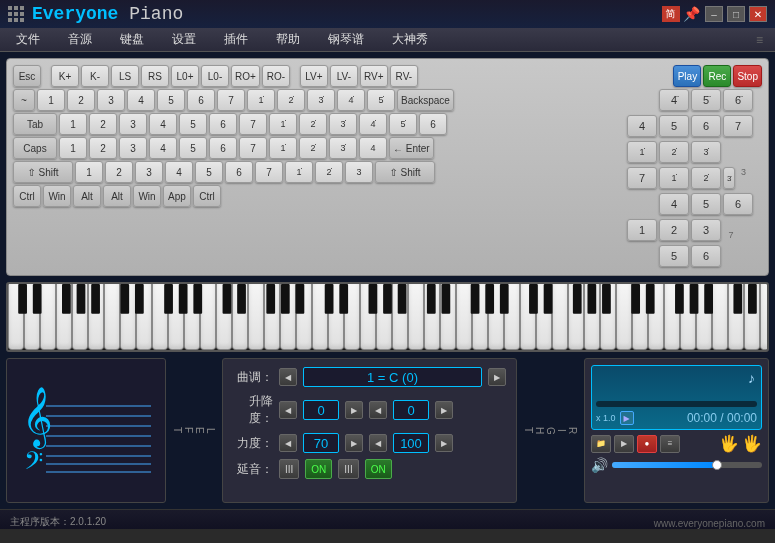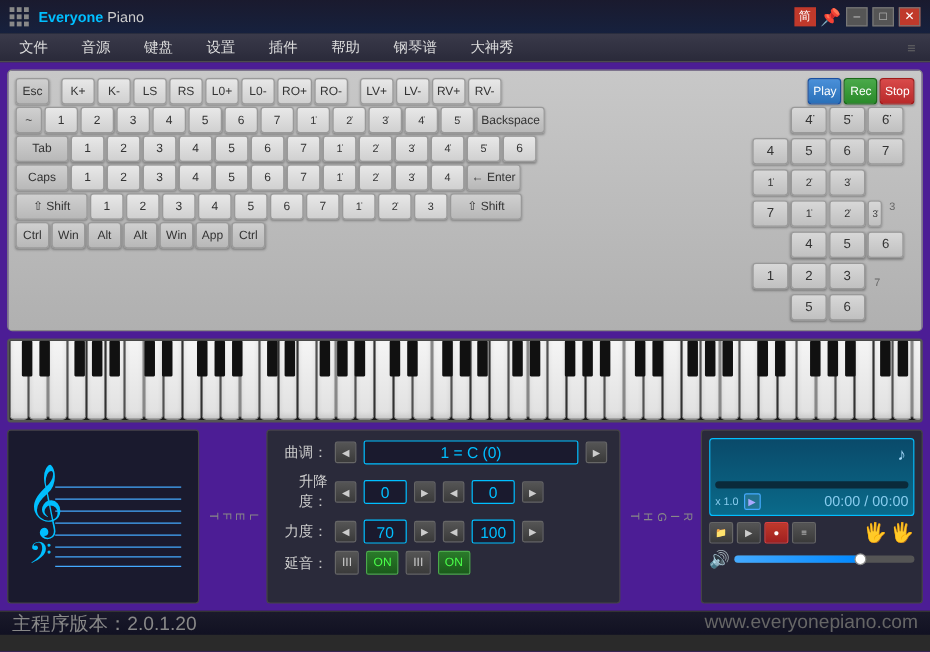--- a/index.html
+++ b/index.html
@@ -28,22 +28,23 @@
       grid-template-rows: repeat(3,4px);
       gap: 2px;
       margin-right: 8px;
     }
     #title-bar .icon-grid span {
       width: 4px; height: 4px;
       background: #888;
       display: block;
     }
     #app-name {
-      font-size: 12px;
+      font-size: 18px;
       font-weight: bold;
+      font-family: Liberation Mono, monospace;
     }
     #app-name .everyone { color: #00bfff; }
     #app-name .piano { color: #ccc; font-weight: normal; }
     .title-controls {
       margin-left: auto;
       display: flex;
       align-items: center;
       gap: 4px;
     }
     .title-btn {
@@ -78,21 +79,21 @@
     .menu-item {
       color: #ddd;
       font-size: 12px;
       cursor: pointer;
       padding: 2px 4px;
     }
     .menu-separator { margin-left: auto; color: #666; }
 
     
     #main {
-      background: #4c1d95;
+      background: #0f172a;
       padding: 6px;
     }
 
     
     #keyboard-area {
       background: linear-gradient(to bottom, #c8c8c8, #b0b0b0);
       border: 1px solid #888;
       border-radius: 4px;
       padding: 6px;
       margin-bottom: 6px;
@@ -417,24 +418,24 @@
     }
     .hand-icon { font-size: 16px; cursor: pointer; }
     .hand-blue { color: #4af; }
     .hand-orange { color: #fa4; }
 
     
     #status-bar {
       background: linear-gradient(to bottom, #1a1a2a, #111122);
       height: 20px;
       display: flex;
-      align-items: flex-start;
+      align-items: flex-end;
       padding: 0 10px;
       color: #888;
-      font-size: 16px;
+      font-size: 10px;
       border-top: 1px solid #333;
     }
     .status-right { margin-left: auto; color: #666; }
 
     
     .staff-svg { width: 140px; height: 110px; }
   </style>
 </head>
 <body>
 

